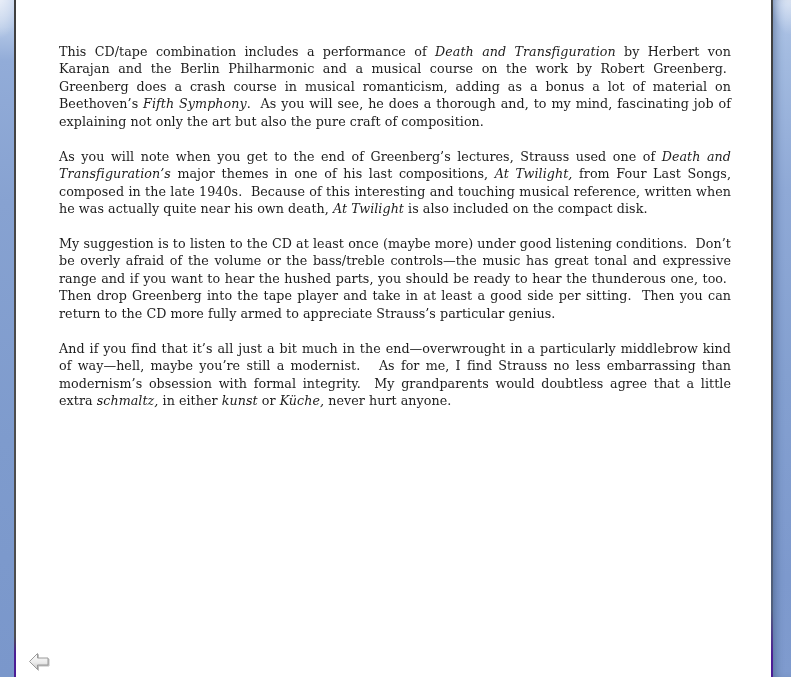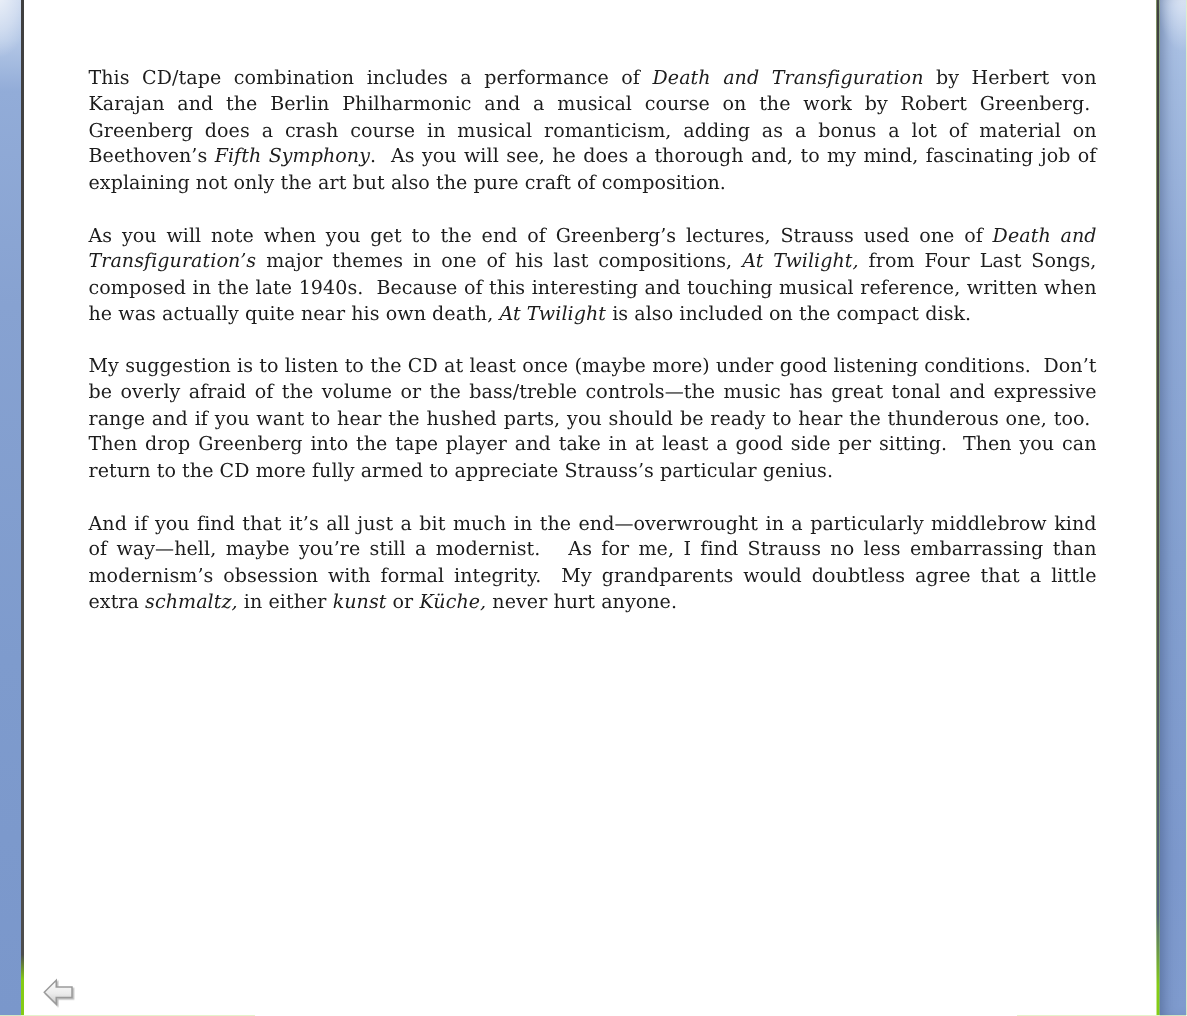--- a/index.html
+++ b/index.html
@@ -6,21 +6,21 @@
   html, body { width: 791px; height: 677px; }
   body {
     font-family: "DejaVu Serif", serif;
     background: #ffffff;
     overflow: hidden;
   }
   .stage {
     position: relative;
     width: 791px;
     height: 677px;
-    background: #84cc16;
+    background: #4c1d95;
     overflow: hidden;
   }
   
   .strip {
     position: absolute;
     top: 0;
     height: 677px;
   }
   .strip-left {
     left: 0;

